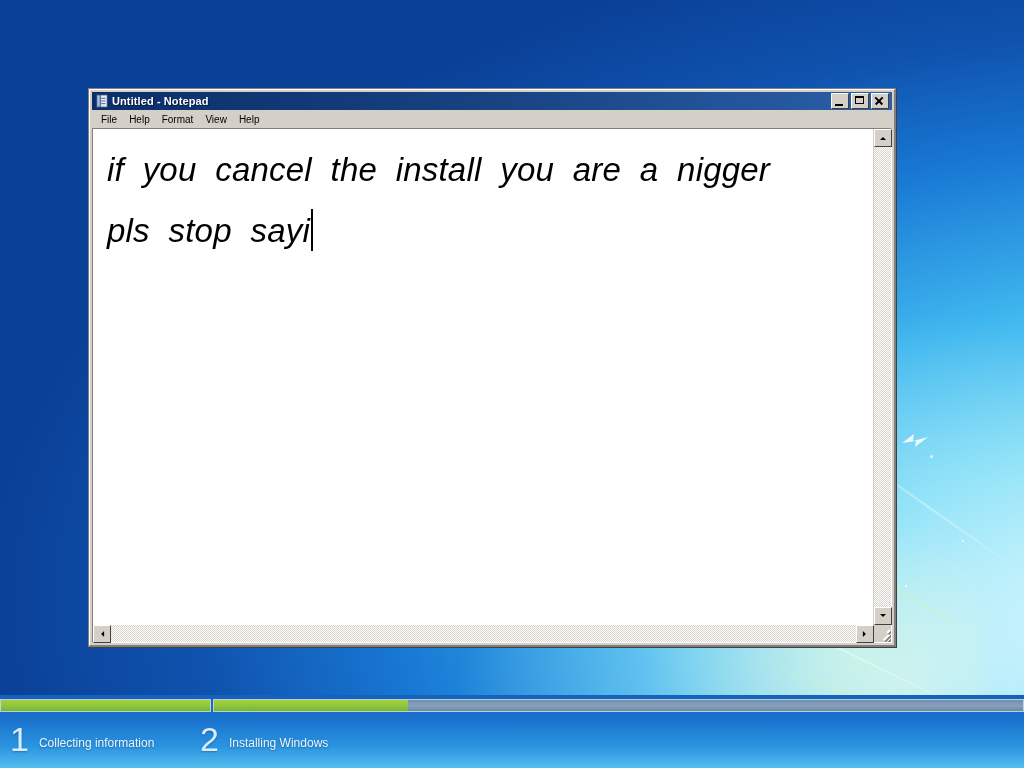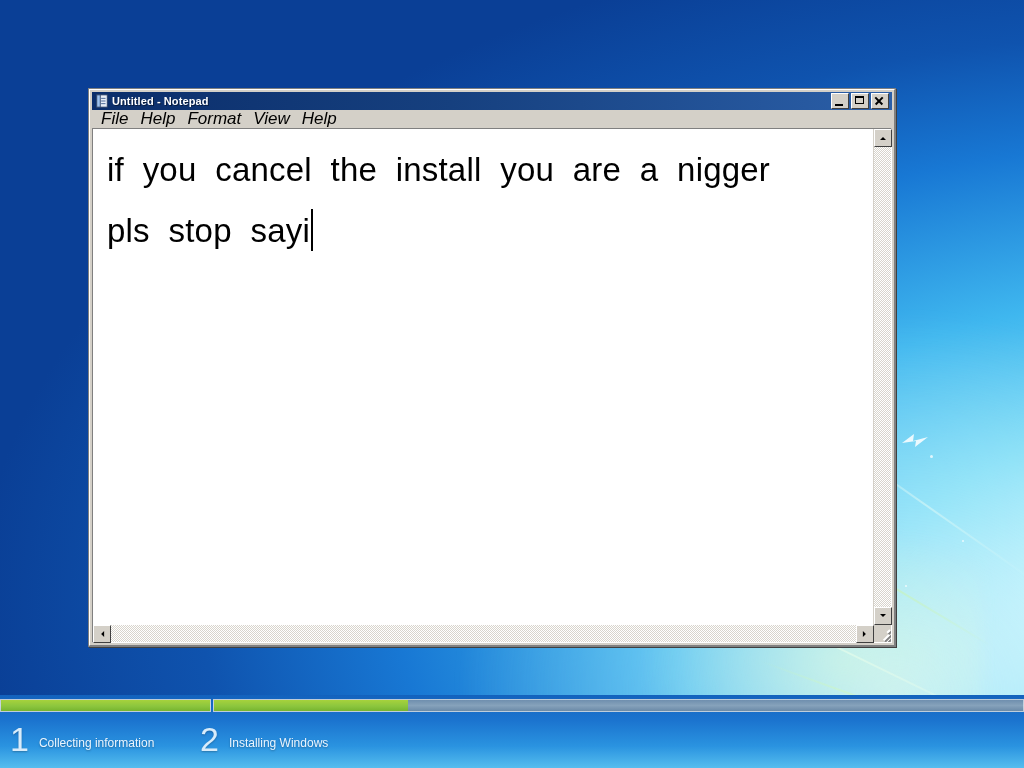--- a/index.html
+++ b/index.html
@@ -76,28 +76,29 @@
   .ic-max{width:9px;height:8px;left:3px;top:2px;background:transparent!important;border:1px solid #000;border-top-width:2px;box-sizing:border-box;}
   .ic-close-a,.ic-close-b{width:10px;height:1.5px;left:2px;top:6px;}
   .ic-close-a{transform:rotate(45deg);}
   .ic-close-b{transform:rotate(-45deg);}
 
   .menubar{
     height:18px;flex:0 0 18px;display:flex;align-items:center;
     background:#d4d0c8;padding-left:3px;
   }
   .menu-item{
-    font-size:17px;color:#000;padding:1px 6px;cursor:default;font-style:italic;
+    font-size:10px;color:#000;padding:1px 6px;cursor:default;
   }
 
   .client{
     flex:1;display:flex;min-height:0;
     border-top:1px solid #808080;border-left:1px solid #808080;
     border-right:1px solid #ffffff;border-bottom:1px solid #ffffff;
     background:#c2410c;
+    font-style:italic;
   }
   .edit-col{flex:1;display:flex;flex-direction:column;min-width:0;}
   .edit-row{flex:1;display:flex;min-height:0;}
   .textarea{
     flex:1;background:#ffffff;overflow:hidden;position:relative;
     padding:10px 4px 0 14px;box-sizing:border-box;min-width:0;
     border-right:1px solid #d4d0c8;
   }
   .tline{
     font-family:"Liberation Sans",sans-serif;

